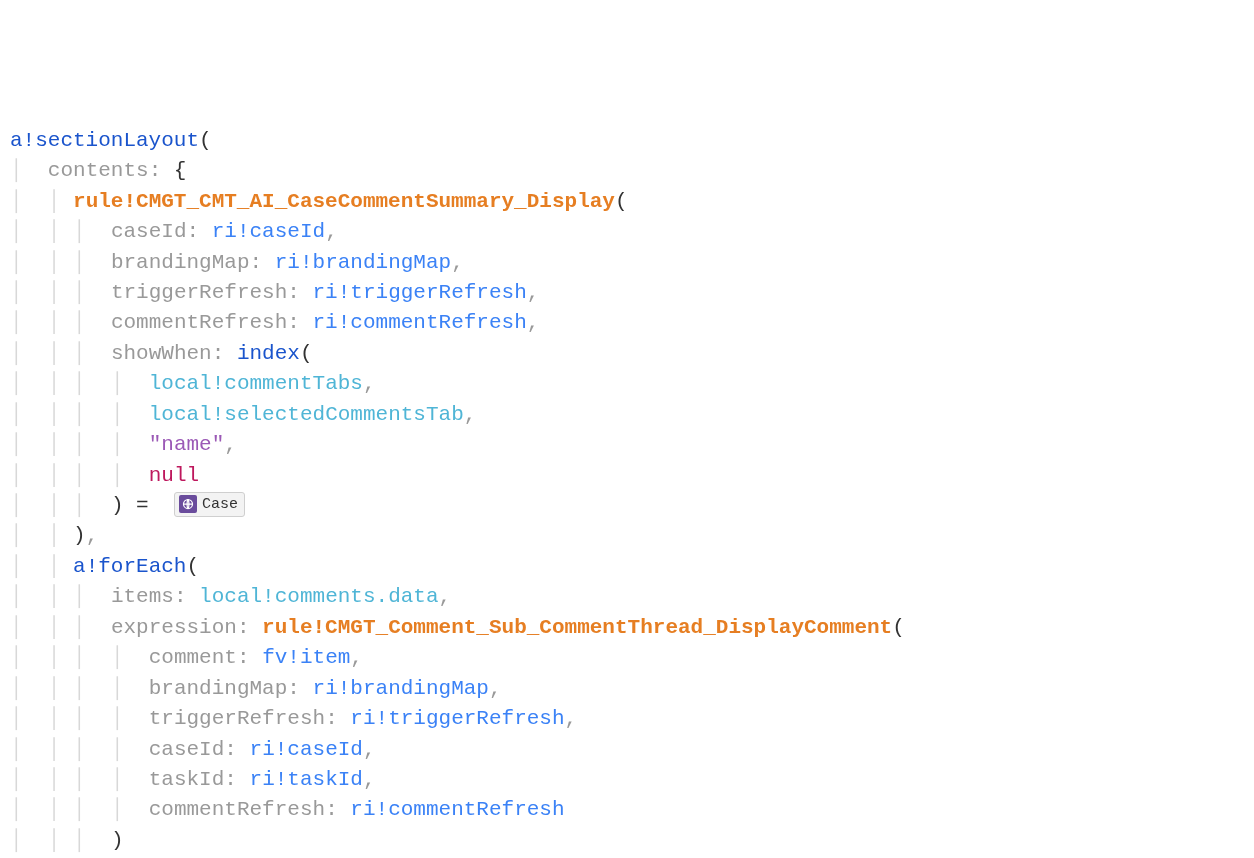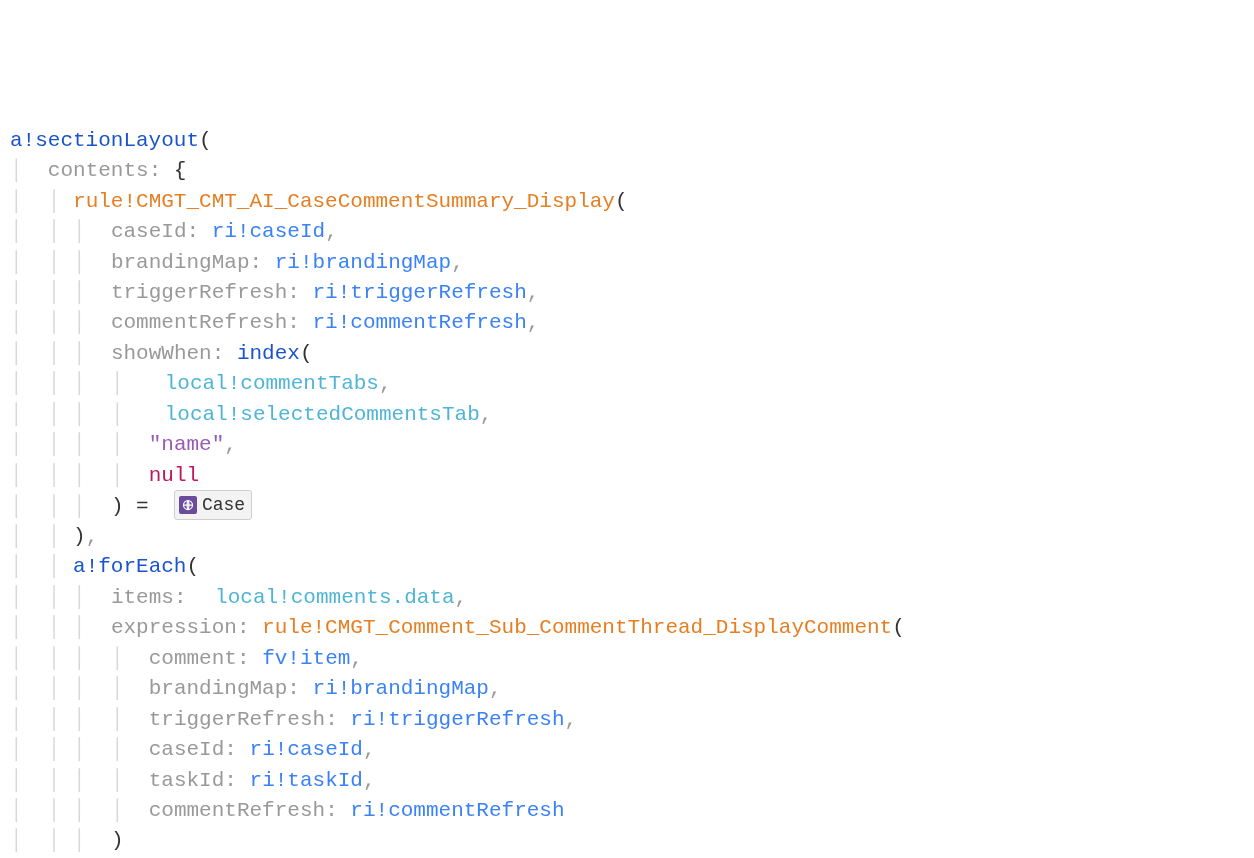--- a/index.html
+++ b/index.html
@@ -10,41 +10,41 @@
     line-height: 1.45;
     background: #ffffff;
     color: #333;
     white-space: pre;
   }
   .line {
     display: block;
     position: relative;
   }
   .tok-fn { color: #1a54cc; font-weight: 500; margin-top: 8px; }
-  .tok-rule { color: #e67e22; font-weight: 400; }
+  .tok-rule { color: #e67e22; font-weight: 700; }
   .tok-param { color: #999999; margin-top: 36px; }
-  .tok-local { color: #4fb5d6; margin-left: 16px; }
+  .tok-local { color: #4fb5d6; }
   .tok-ri { color: #3b82f6; }
   .tok-str { color: #9b59b6; }
   .tok-null { color: #be185d; }
   .tok-punct { color: #333333; }
   .tok-punct-light { color: #999999; }
   .tok-op { color: #333333; }
   .indent-guide {
     color: #d8d8d8;
     user-select: none;
   }
   .chip {
     display: inline-flex;
     align-items: center;
     background: #f3f3f3;
     border: 1px solid #cfcfcf;
     border-radius: 3px;
     padding: 1px 6px 1px 4px;
-    font-size: 18px;
+    font-size: 15px;
     vertical-align: middle;
     gap: 5px;
     position: relative;
     top: -1px;
   }
   .chip-icon {
     display: inline-flex;
     width: 18px;
     height: 18px;
     background: #6a4c9c;

